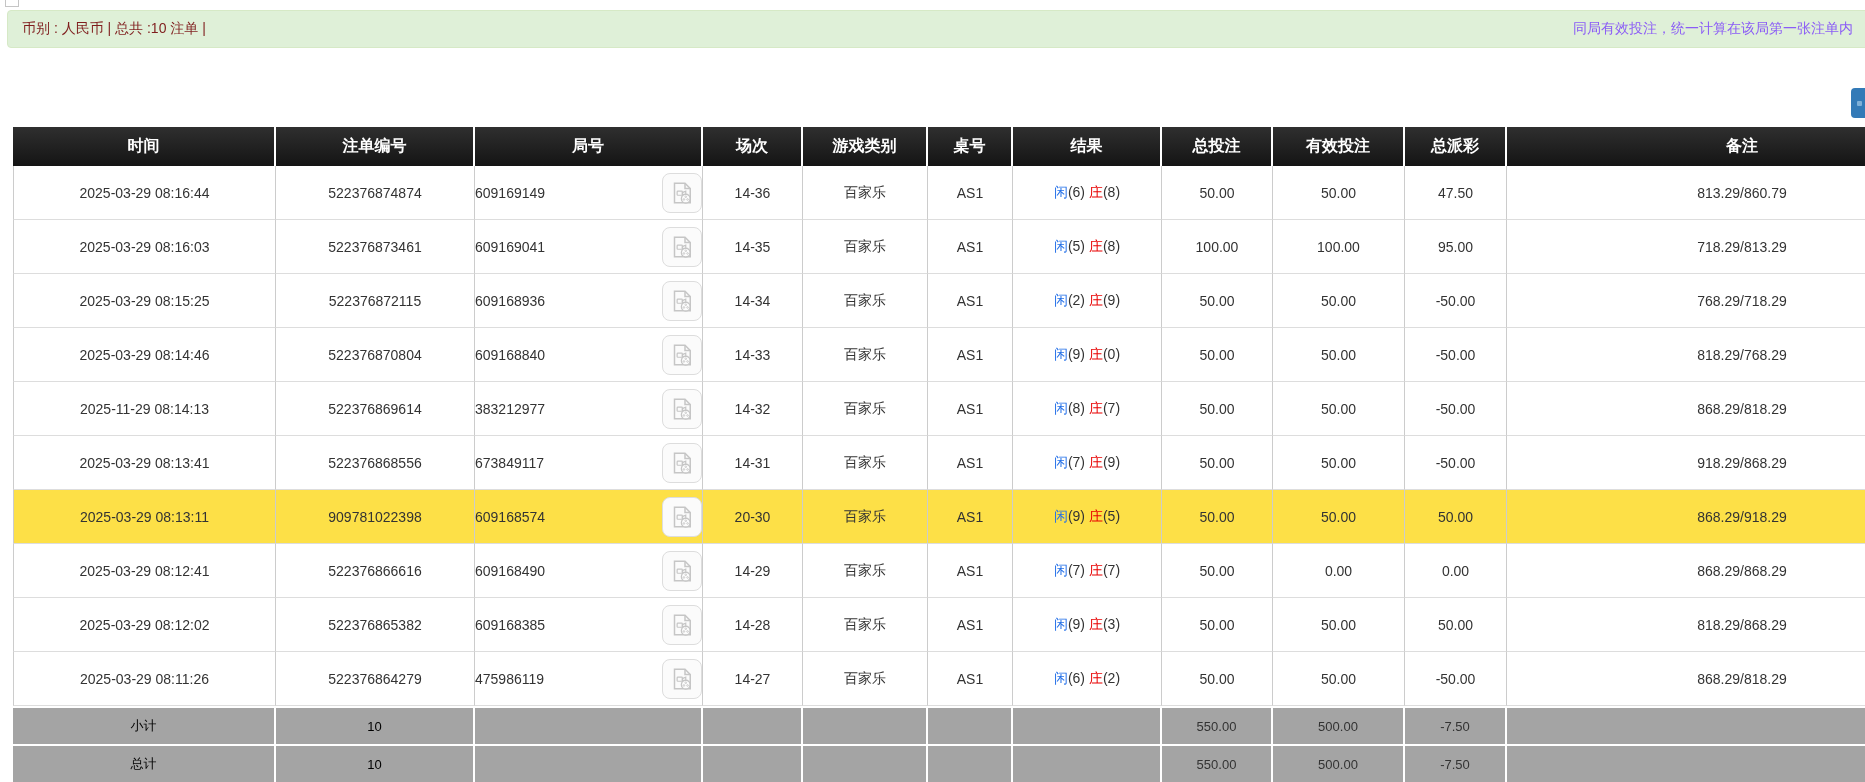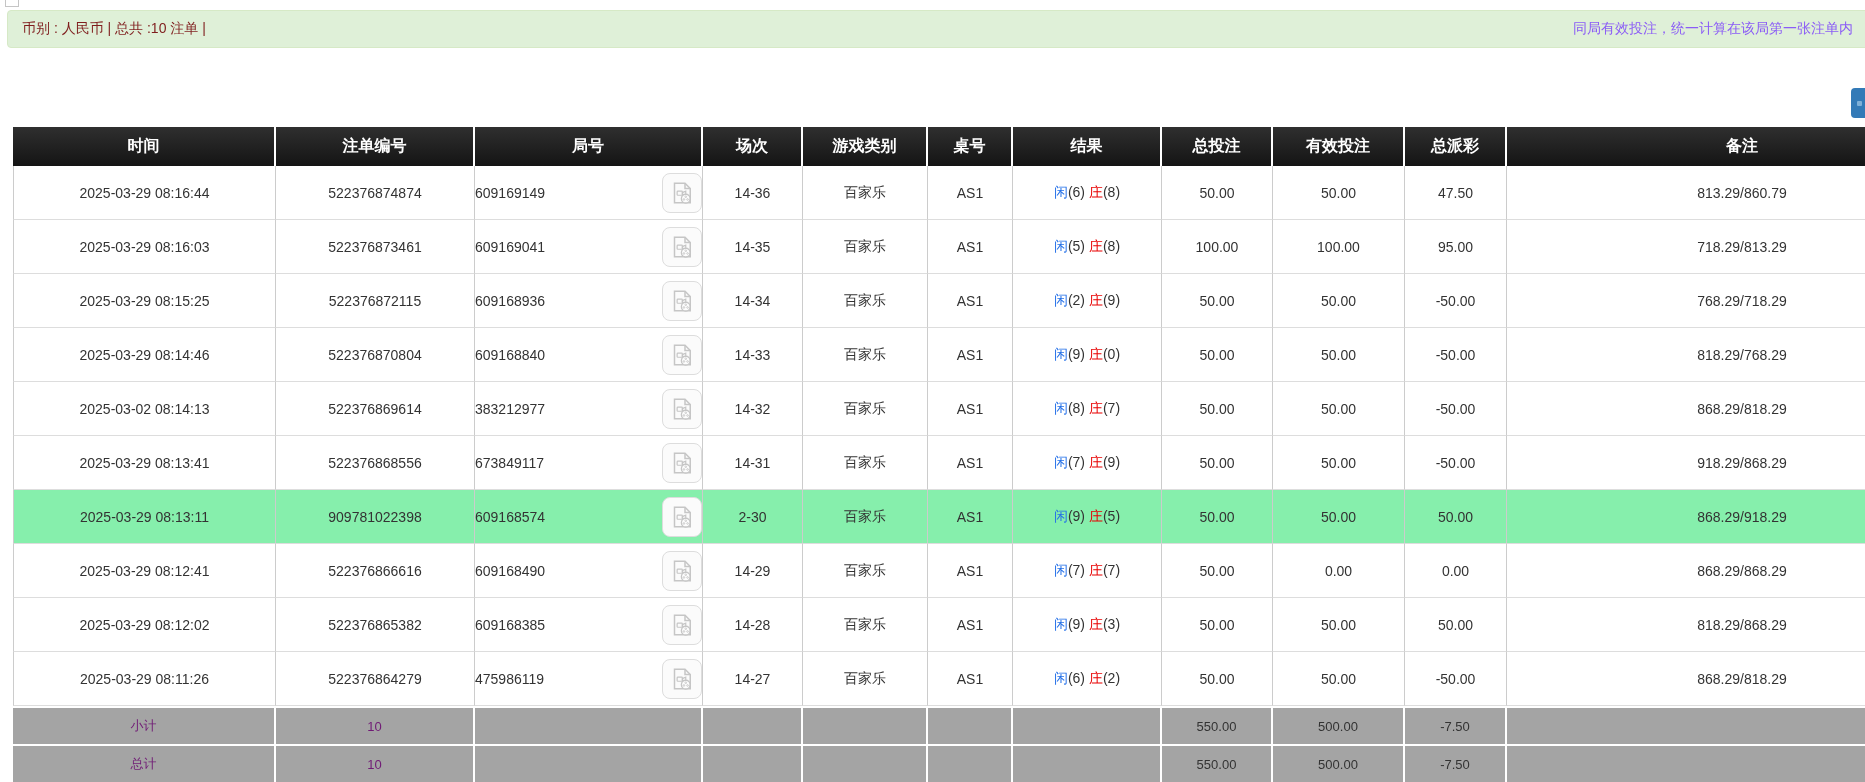--- a/index.html
+++ b/index.html
@@ -57,21 +57,21 @@
   tbody.data-body tr { height: 54px; }
   tbody.data-body td {
     background: #fff;
     font-size: 14px; color: #333;
     text-align: center; vertical-align: middle;
     border-right: 1px solid #ccc;
     border-bottom: 1px solid #ddd;
   }
   tbody.data-body td:first-child { border-left: 1px solid #ccc; }
   tbody.data-body td:last-child { border-right: none; }
-  tbody.data-body tr.highlight td { background: #86efac; }
+  tbody.data-body tr.highlight td { background: #fde047; }
   .blue { color: #2470e8; }
   .red  { color: #e80000; }
   .neg  { color: #e80000; }
   .score { color: #333; }
   .round-wrap { display: flex; align-items: center; justify-content: space-between; gap: 7px; }
   .video-btn {
     width: 40px; height: 40px;
     background: #fbfbfb;
     border: 1px solid #ddd; border-radius: 8px;
     display: inline-flex; align-items: center; justify-content: center;
@@ -79,21 +79,21 @@
   }
   tbody.summary-body tr { height: 38px; }
   tbody.summary-body td {
     background: #a4a4a4;
     font-size: 13px; color: #333;
     text-align: center; vertical-align: middle;
     border-right: 2px solid #fff;
     border-top: 2px solid #fff;
   }
   tbody.summary-body td:last-child { border-right: none; }
-  tbody.summary-body td.white-text { color: #701a75; }
+  tbody.summary-body td.white-text { color: #000000; }
 </style>
 </head>
 <body>
 
 <div class="notch"></div>
 
 <div class="infobar">
   <span class="left-text">币别 : 人民币 | 总共 :10 注单 |</span>
   <span class="notice">同局有效投注，统一计算在该局第一张注单内</span>
 </div>
@@ -242,21 +242,21 @@
     <td>14-33</td>
     <td>百家乐</td>
     <td>AS1</td>
     <td><span class="blue">闲</span><span class="score">(9)</span> <span class="red">庄</span><span class="score">(0)</span></td>
     <td class="blue">50.00</td>
     <td>50.00</td>
     <td class="neg">-50.00</td>
     <td>818.29/768.29</td>
   </tr>
       <tr>
-    <td>2025-03-02 08:14:13</td>
+    <td>2025-11-29 08:14:13</td>
     <td>522376869614</td>
     <td>
       <div class="round-wrap">
         <span>383212977</span>
         <button class="video-btn">
           <svg width="30" height="30" viewBox="0 0 40 40" fill="none" stroke="#c6c6c6" stroke-width="2">
             <path d="M10 7 h14 l7 7 v19 h-21 z"></path>
             <path d="M24 7 v7 h7"></path>
             <rect x="13.5" y="17.5" width="7" height="5.5" rx="1" stroke-width="1.6"></rect>
             <path d="M20.5 19.5 l4.5 -2 v6 l-4.5 -2 z" stroke-width="1.6"></path>
@@ -319,21 +319,21 @@
             <rect x="13.5" y="17.5" width="7" height="5.5" rx="1" stroke-width="1.6"></rect>
             <path d="M20.5 19.5 l4.5 -2 v6 l-4.5 -2 z" stroke-width="1.6"></path>
             <circle cx="25" cy="27.5" r="5.8" fill="#fdfdfd" stroke-width="1.8"></circle>
             <circle cx="25" cy="25" r="1.1" stroke-width="1.2"></circle>
             <circle cx="22.6" cy="28.6" r="1.1" stroke-width="1.2"></circle>
             <circle cx="27.4" cy="28.6" r="1.1" stroke-width="1.2"></circle>
           </svg>
         </button>
       </div>
     </td>
-    <td>2-30</td>
+    <td>20-30</td>
     <td>百家乐</td>
     <td>AS1</td>
     <td><span class="blue">闲</span><span class="score">(9)</span> <span class="red">庄</span><span class="score">(5)</span></td>
     <td class="blue">50.00</td>
     <td>50.00</td>
     <td>50.00</td>
     <td>868.29/918.29</td>
   </tr>
       <tr>
     <td>2025-03-29 08:12:41</td>

